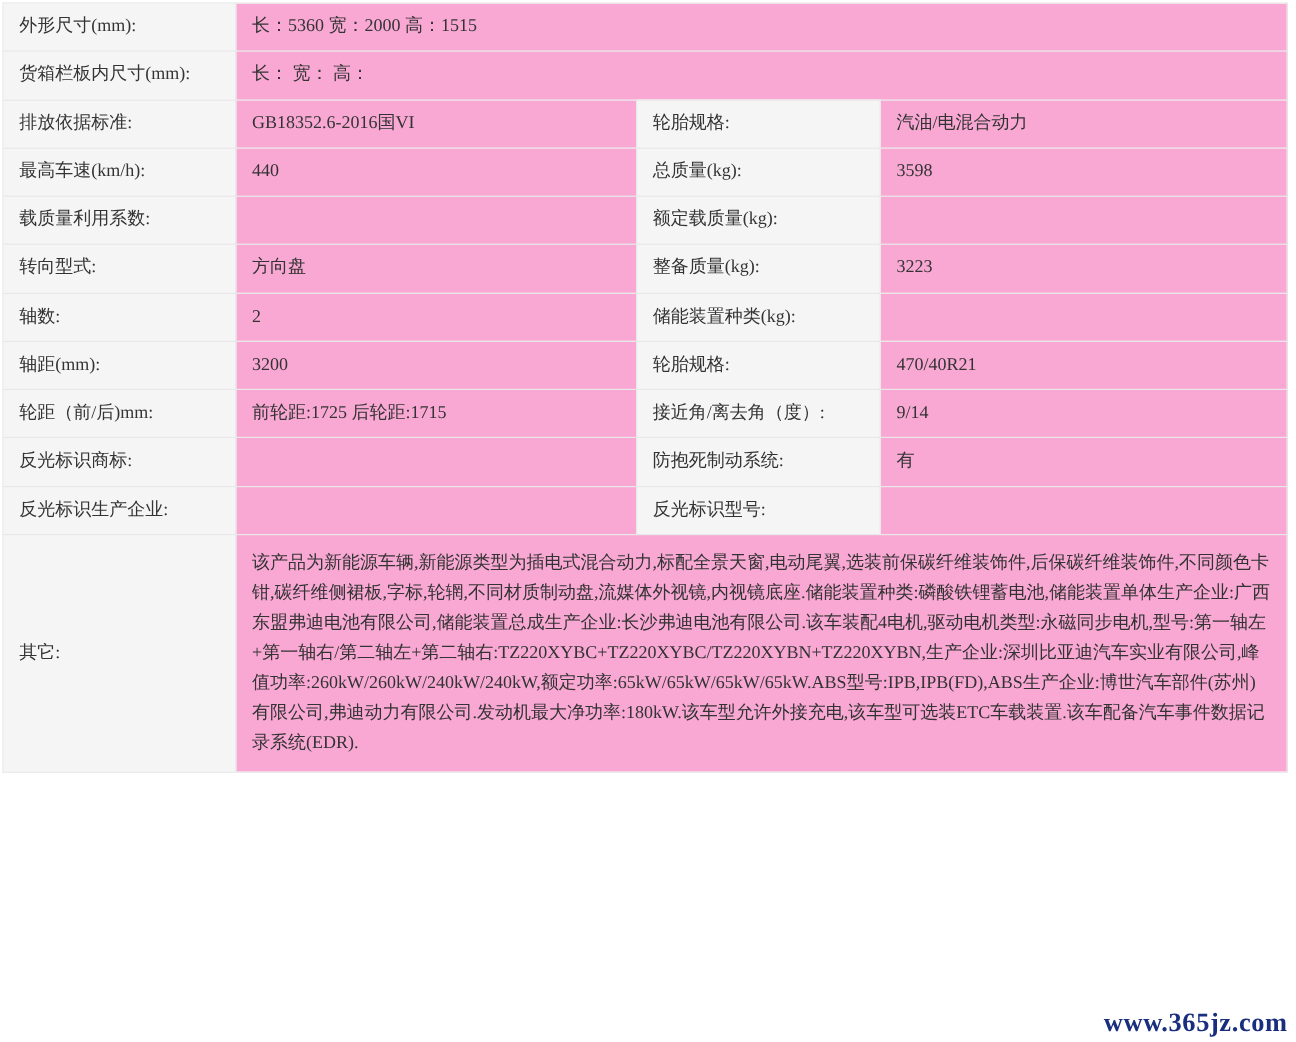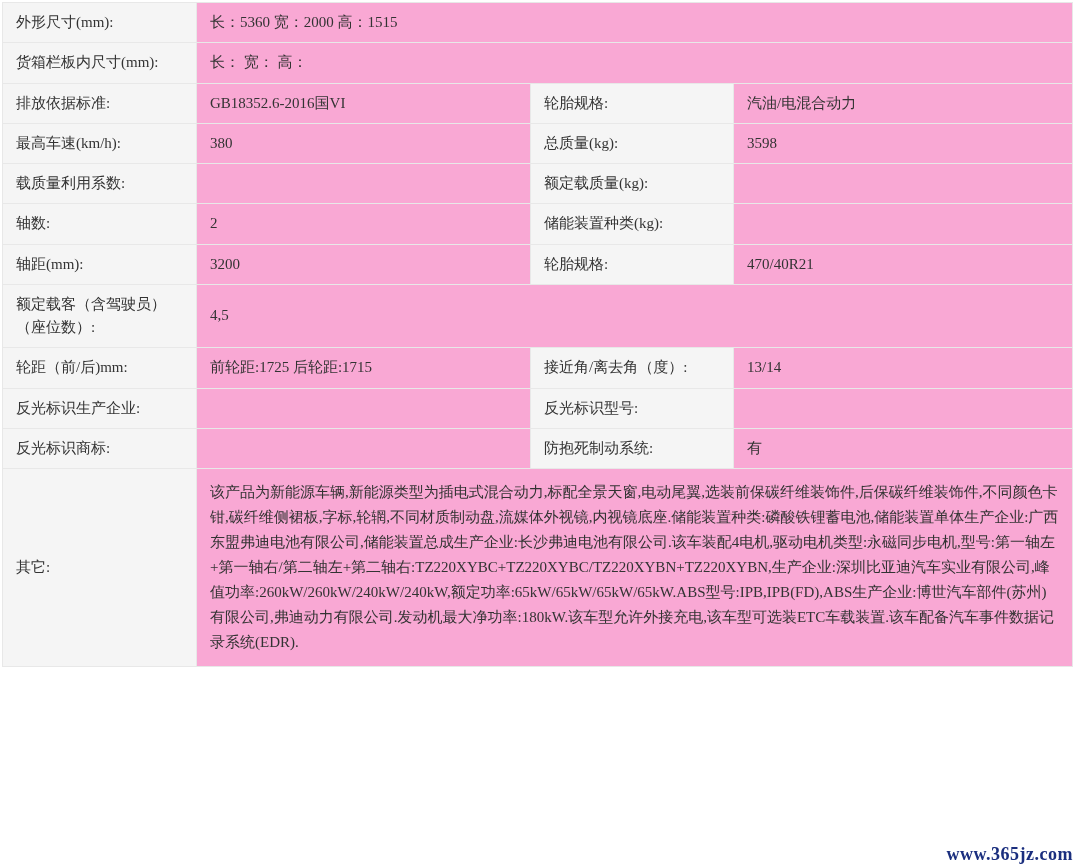--- a/index.html
+++ b/index.html
@@ -37,21 +37,21 @@
     background: #f9a8d4;
   }
   tr.r-std   { height: 31px; }
   tr.r-tall  { height: 59px; }
   tr.r-tall2 { height: 58px; }
   tr.r-other td { line-height: 25px; padding-top: 11px; padding-bottom: 11px; }
   .watermark {
     position: absolute;
     right: 7px;
     bottom: 3px;
-    font-size: 18px;
+    font-size: 22px;
     font-weight: 600;
     color: #1a2e7e;
     font-family: "Liberation Serif", "DejaVu Serif", serif;
     letter-spacing: 0.5px;
   }
 </style>
 </head>
 <body>
 
 <table class="spec">
@@ -71,63 +71,65 @@
       <td class="val" colspan="3">长： 宽： 高：</td>
     </tr>
     <tr class="r-std">
       <td class="lbl">排放依据标准:</td>
       <td class="val">GB18352.6-2016国VI</td>
       <td class="lbl">轮胎规格:</td>
       <td class="val">汽油/电混合动力</td>
     </tr>
     <tr class="r-std">
       <td class="lbl">最高车速(km/h):</td>
-      <td class="val">380</td>
+      <td class="val">440</td>
       <td class="lbl">总质量(kg):</td>
       <td class="val">3598</td>
     </tr>
     <tr class="r-std">
       <td class="lbl">载质量利用系数:</td>
       <td class="val"></td>
       <td class="lbl">额定载质量(kg):</td>
       <td class="val"></td>
+    </tr>
+    <tr class="r-std">
+      <td class="lbl">转向型式:</td>
+      <td class="val">方向盘</td>
+      <td class="lbl">整备质量(kg):</td>
+      <td class="val">3223</td>
     </tr>
     <tr class="r-std">
       <td class="lbl">轴数:</td>
       <td class="val">2</td>
       <td class="lbl">储能装置种类(kg):</td>
       <td class="val"></td>
     </tr>
     <tr class="r-std">
       <td class="lbl">轴距(mm):</td>
       <td class="val">3200</td>
       <td class="lbl">轮胎规格:</td>
       <td class="val">470/40R21</td>
     </tr>
-    <tr class="r-tall2">
-      <td class="lbl">额定载客（含驾驶员）（座位数）:</td>
-      <td class="val" colspan="3">4,5</td>
-    </tr>
     <tr class="r-std">
       <td class="lbl">轮距（前/后)mm:</td>
       <td class="val">前轮距:1725 后轮距:1715</td>
       <td class="lbl">接近角/离去角（度）:</td>
-      <td class="val">13/14</td>
+      <td class="val">9/14</td>
+    </tr>
+    <tr class="r-std">
+      <td class="lbl">反光标识商标:</td>
+      <td class="val"></td>
+      <td class="lbl">防抱死制动系统:</td>
+      <td class="val">有</td>
     </tr>
     <tr class="r-std">
       <td class="lbl">反光标识生产企业:</td>
       <td class="val"></td>
       <td class="lbl">反光标识型号:</td>
       <td class="val"></td>
-    </tr>
-    <tr class="r-std">
-      <td class="lbl">反光标识商标:</td>
-      <td class="val"></td>
-      <td class="lbl">防抱死制动系统:</td>
-      <td class="val">有</td>
     </tr>
     <tr class="r-other">
       <td class="lbl">其它:</td>
       <td class="val" colspan="3">该产品为新能源车辆,新能源类型为插电式混合动力,标配全景天窗,电动尾翼,选装前保碳纤维装饰件,后保碳纤维装饰件,不同颜色卡钳,碳纤维侧裙板,字标,轮辋,不同材质制动盘,流媒体外视镜,内视镜底座.储能装置种类:磷酸铁锂蓄电池,储能装置单体生产企业:广西东盟弗迪电池有限公司,储能装置总成生产企业:长沙弗迪电池有限公司.该车装配4电机,驱动电机类型:永磁同步电机,型号:第一轴左+第一轴右/第二轴左+第二轴右:TZ220XYBC+TZ220XYBC/TZ220XYBN+TZ220XYBN,生产企业:深圳比亚迪汽车实业有限公司,峰值功率:260kW/260kW/240kW/240kW,额定功率:65kW/65kW/65kW/65kW.ABS型号:IPB,IPB(FD),ABS生产企业:博世汽车部件(苏州)有限公司,弗迪动力有限公司.发动机最大净功率:180kW.该车型允许外接充电,该车型可选装ETC车载装置.该车配备汽车事件数据记录系统(EDR).</td>
     </tr>
 
   </tbody>
 </table>
 
 <div class="watermark">www.365jz.com</div>

